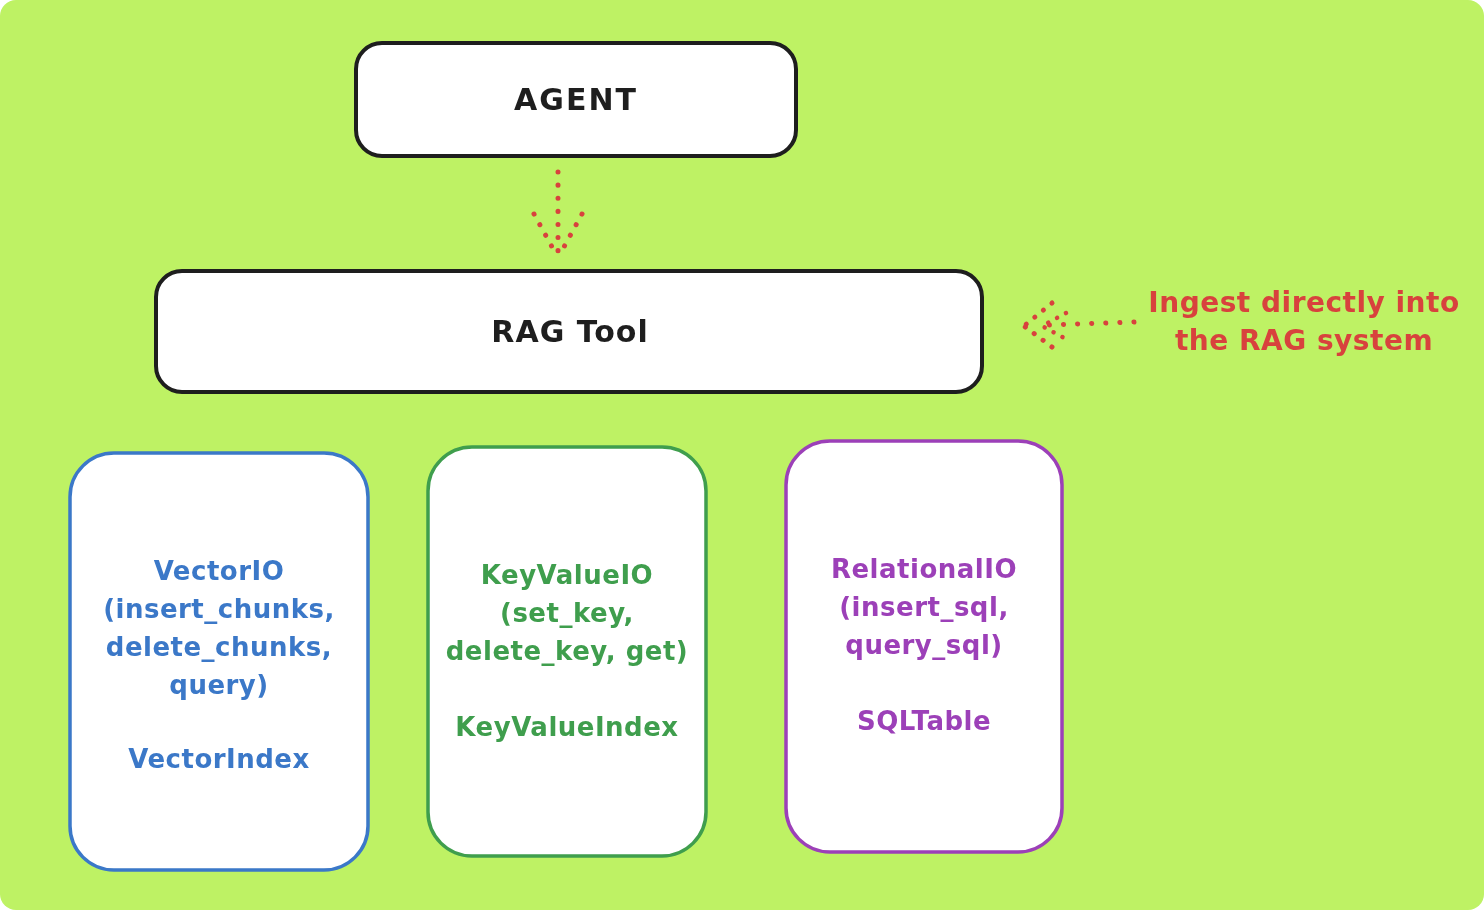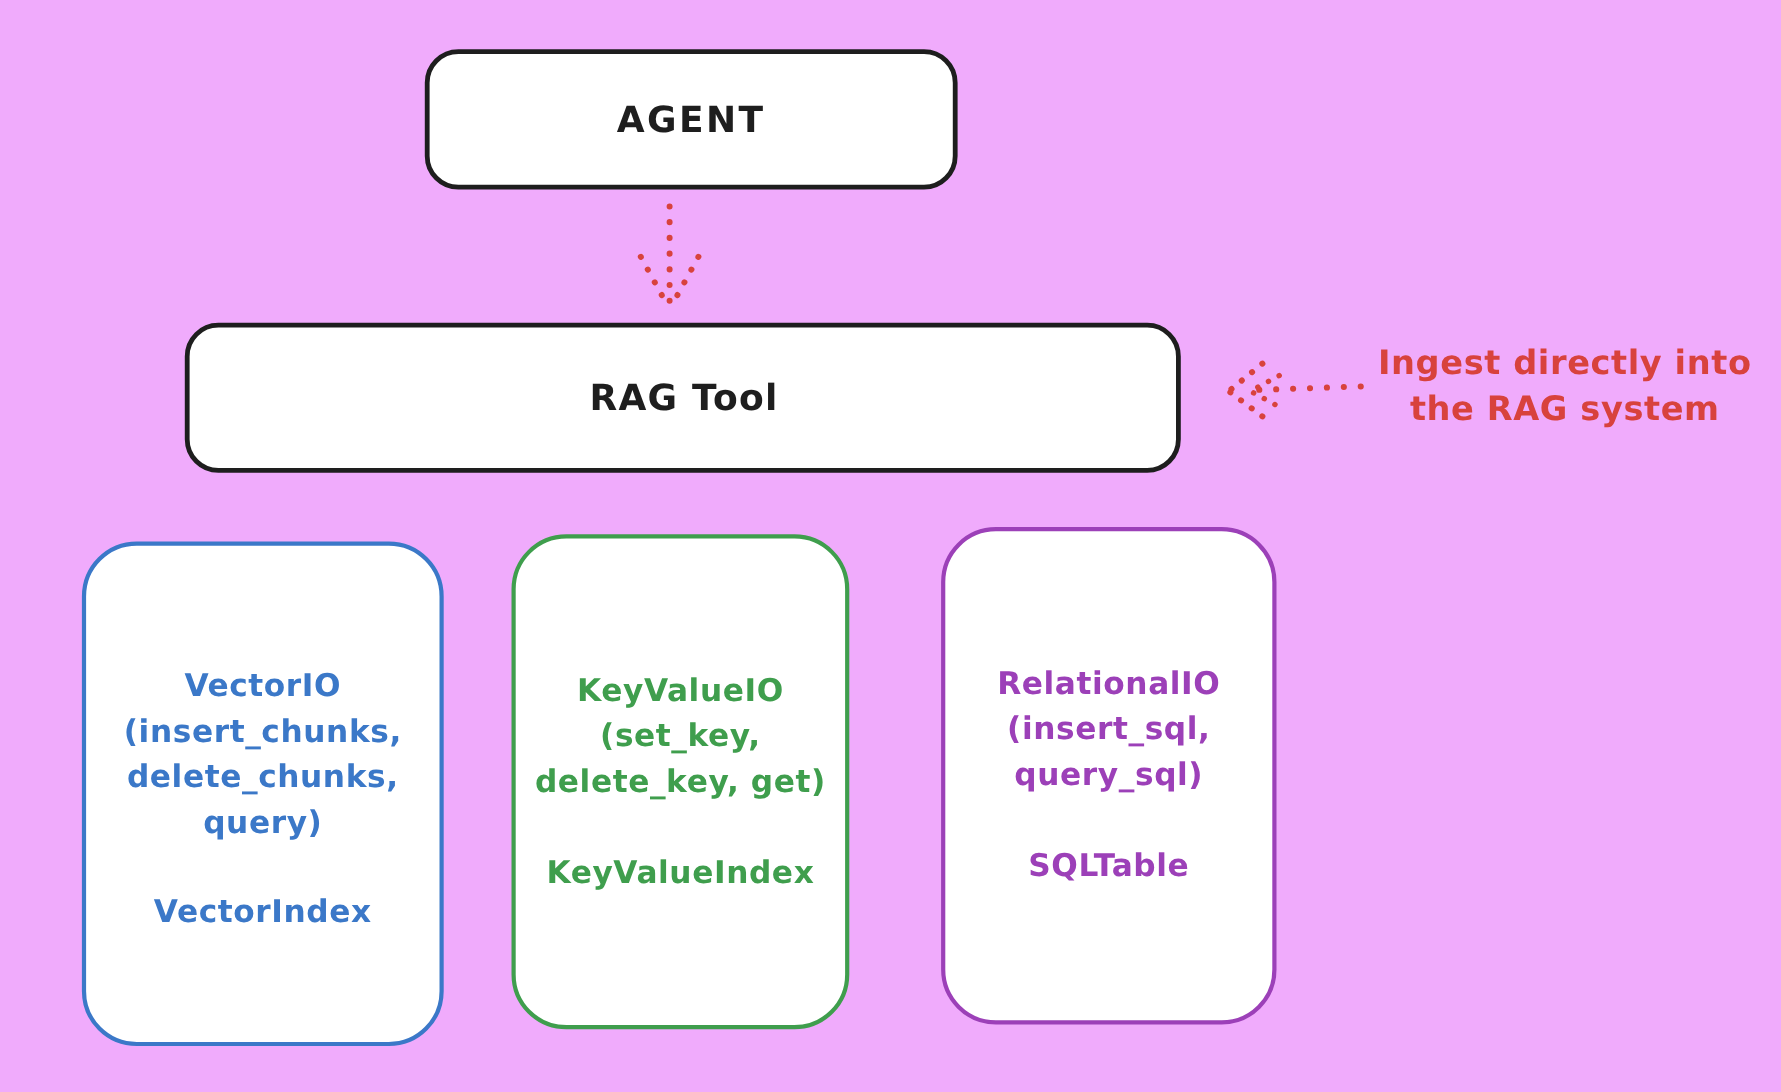--- a/index.html
+++ b/index.html
@@ -5,22 +5,23 @@
   html, body {
     margin: 0;
     padding: 0;
     background: #ffffff;
     font-family: "DejaVu Sans", sans-serif;
   }
   .canvas {
     position: relative;
     width: 1484px;
     height: 910px;
-    background: #f0abfc;
+    background: #bef264;
     overflow: hidden;
+    border-radius: 16px;
   }
   svg { display: block; }
   .box-label {
     font-family: "DejaVu Sans", sans-serif;
     font-weight: 700;
     font-size: 30px;
     letter-spacing: 2px;
   }
   .pillar-text {
     font-family: "DejaVu Sans", sans-serif;

